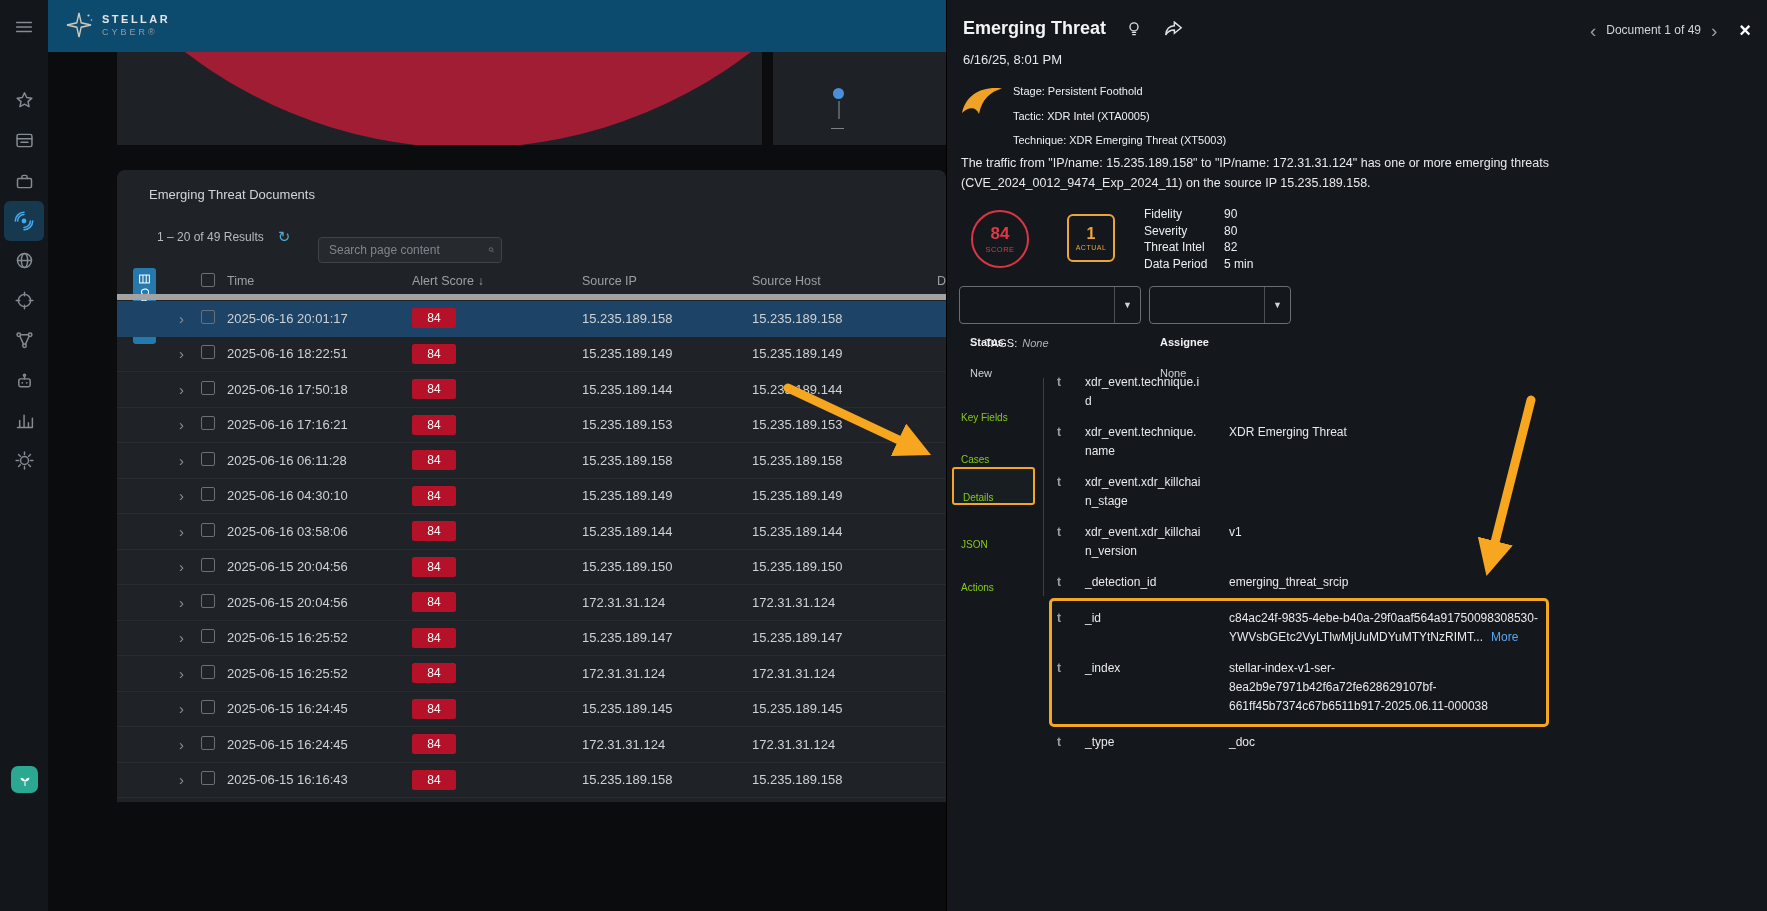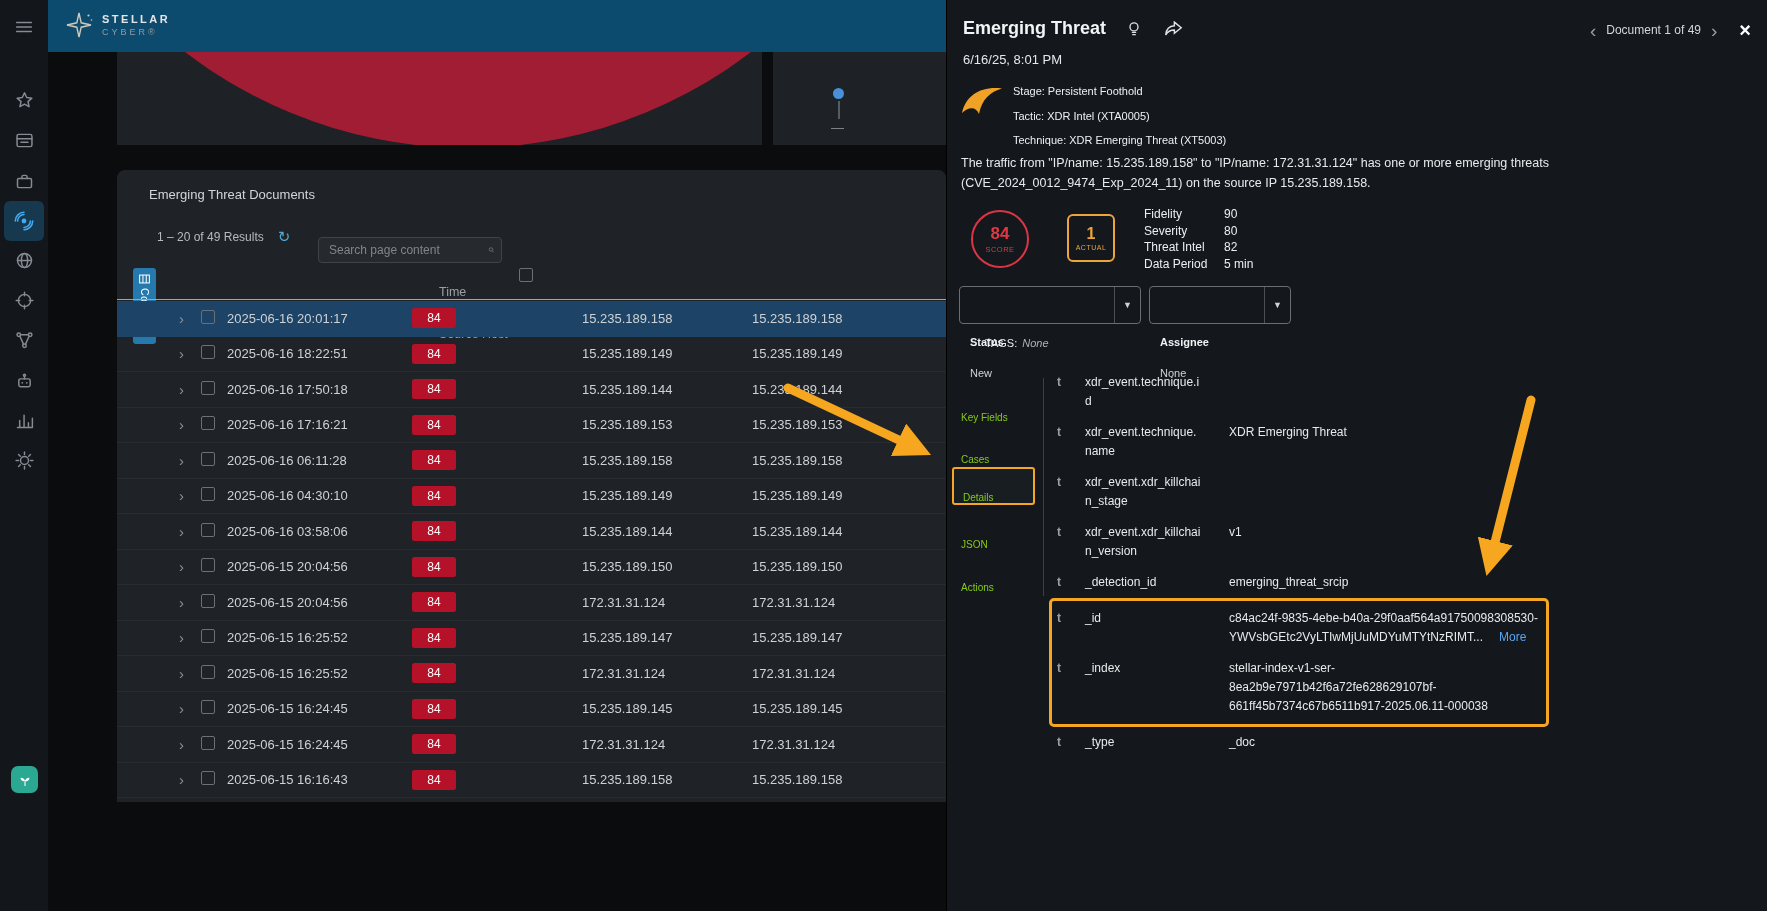--- a/index.html
+++ b/index.html
@@ -36,21 +36,21 @@
   .results-text { font-size:12px; color:#b6bbbf; }
   .refresh-icon { color:#4fa8d6; font-size:15px; cursor:pointer; }
   .search-box { position:absolute; left:201px; top:67px; width:184px; height:26px; background:#26292e; border:1px solid #3f444a; border-radius:4px; display:flex; align-items:center; }
   .search-box input { flex:1; height:100%; background:transparent; border:none; outline:none; color:#cfd3d6; font-size:12px; padding:0 4px 0 10px; font-family:inherit; }
   .search-box input::placeholder { color:#7f868d; }
   .search-box svg { margin-right:6px; stroke:#8f959b; fill:none; stroke-width:1.6; }
   .columns-btn { position:absolute; left:16px; top:98px; width:23px; height:76px; background:#2579ad; border-radius:3px; display:flex; flex-direction:column; align-items:center; padding-top:6px; cursor:pointer; }
   .columns-btn .vtext { writing-mode:vertical-rl; color:#fff; font-size:10.5px; letter-spacing:.5px; margin-top:4px; }
 
   .t-head, .t-row { display:flex; align-items:center; }
-  .t-head { position:absolute; left:0; top:98px; width:829px; height:32px; border-bottom:1px solid #a3a3a3; color:#9aa0a6; font-size:12.5px;flex-direction:column; }
+  .t-head { position:absolute; left:0; top:98px; width:829px; height:32px; border-bottom:6px solid #a3a3a3; color:#9aa0a6; font-size:12.5px; }
   .t-body { position:absolute; left:0; top:131px; width:829px; }
   .t-row { height:35.5px; border-bottom:1px solid rgba(255,255,255,.045); font-size:13px; color:#ced2d4; cursor:pointer; }
   .t-row.selected { background:#1d4466; border-bottom-color:transparent; }
   .cell-exp { width:22px; margin-left:62px; color:#8b9196; font-size:15px; }
   .cell-check { width:26px; }
   .checkbox { display:inline-block; width:14px; height:14px; border:1px solid #6a7077; border-radius:2px; cursor:pointer; }
   .cell-time { width:185px; }
   .cell-score { width:170px; }
   .badge { display:inline-flex; align-items:center; justify-content:center; width:44px; height:20px; border-radius:2.5px; background:#b5122a; color:#fff; font-size:12px; }
   .cell-ip { width:170px; }
@@ -94,21 +94,21 @@
   .tabs { position:absolute; left:0; top:380px; width:96px; }
   .tab { height:42.5px; display:flex; align-items:flex-end; padding-left:14px; color:#84cc16; font-size:10px; cursor:pointer; }
   .tab.active { height:38px; margin:2px 8px 2.5px 5px; padding-left:9px; border:2px solid #f5a623; border-radius:3px; background:#181d22; }
   .tabs-divider { position:absolute; left:96px; top:378px; width:1px; height:218px; background:#3c4046; }
 
   .fields { position:absolute; left:110px; top:367px; width:505px; }
   .field-row { display:flex; padding:6px 0; font-size:12px; line-height:19px; color:#e8eaec; }
   .f-icon { width:28px; color:#9aa0a6; font-weight:bold; }
   .f-name { width:118px; margin-right:26px; word-break:break-all; }
   .f-value { width:310px; overflow-wrap:break-word; }
-  .more-link { color:#58a6f2; margin-left:16px; cursor:pointer; }
+  .more-link { color:#58a6f2; margin-left:8px; cursor:pointer; }
   .highlight-group { margin-left:-8px; border:3px solid #f5a623; border-radius:5px; padding:2px 6px 2px 5px; width:500px; }
 
   #annotations { position:absolute; left:0; top:0; width:1767px; height:911px; pointer-events:none; z-index:20; }
 </style>
 </head>
 <body>
 
 <div id="app">
 
   <header id="topbar">

